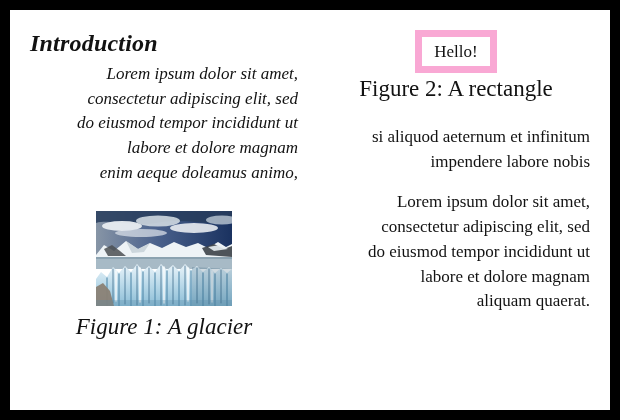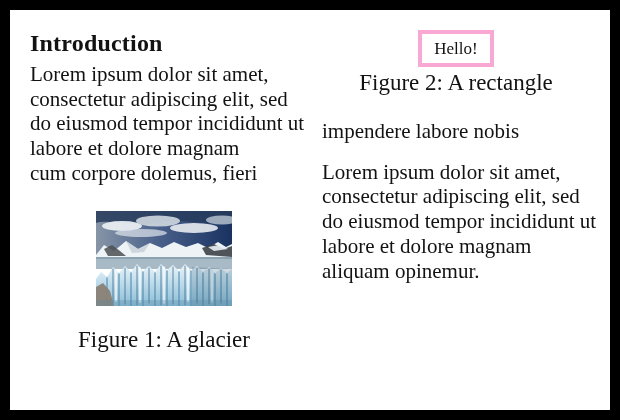--- a/index.html
+++ b/index.html
@@ -12,67 +12,67 @@
   }
   .frame {
     position: relative; width: 620px; height: 420px;
     background: #000;
   }
   .page {
     position: absolute; left: 10px; top: 10px;
     width: 600px; height: 400px; background: #ffffff;
   }
   .col { position: absolute; top: 0; height: 400px; }
-  .col-left  { left: 20px;  width: 268px; }
+  .col-left  { left: 20px;  width: 268px; font-style: italic; }
   .col-right { left: 312px; width: 268px; }
 
   .heading {
     margin: 18px 0 0 0;
     font-size: 24px; line-height: 31px; font-weight: bold;
     letter-spacing: 0.2px;
   }
   .para { margin: 0; }
   .para .tl {
-    font-size: 21px; line-height: 24.7px; white-space: nowrap;
+    font-size: 17px; line-height: 24.7px; white-space: nowrap; text-align: right;
   }
   .para-intro { margin-top: 3px; }
   .para-r1 { margin-top: 25px; }
   .para-r2 { margin-top: 16px; }
 
   figure { margin: 0; text-align: center; }
   .fig-glacier { margin-top: 25px; }
   .fig-glacier svg { display: block; margin: 0 auto; width: 136px; height: 95px; }
   figcaption { font-size: 23px; line-height: 22px; }
-  .fig-glacier figcaption { margin-top: 23px; }
+  .fig-glacier figcaption { margin-top: 10px; }
 
   .fig-rect { margin-top: 20px; }
   .hello-box {
     display: inline-block;
-    border: 4px solid #f9a8d4;
+    border: 7px solid #f9a8d4;
     padding: 3px 12px;
     font-size: 17px; line-height: 23px;
     background: #ffffff;
   }
   .fig-rect figcaption { margin-top: 5px; }
 </style>
 </head>
 <body>
 
 <div class="frame">
   <div class="page">
 
     <div class="col col-left">
       <h1 class="heading">Introduction</h1>
 
       <div class="para para-intro">
           <div class="tl">Lorem ipsum dolor sit amet,</div>
           <div class="tl">consectetur adipiscing elit, sed</div>
           <div class="tl">do eiusmod tempor incididunt ut</div>
           <div class="tl">labore et dolore magnam</div>
-          <div class="tl">cum corpore dolemus, fieri</div>
+          <div class="tl">enim aeque doleamus animo,</div>
         </div>
 
       <figure class="fig-glacier">
         <svg viewBox="0 0 136 95" aria-hidden="true">
           <defs>
             <linearGradient id="sky" x1="0" y1="0" x2="1" y2="0">
               <stop offset="0" stop-color="#8795a6"></stop>
               <stop offset="0.45" stop-color="#4a618c"></stop>
               <stop offset="1" stop-color="#1a3260"></stop>
             </linearGradient>
@@ -137,26 +137,27 @@
       </figure>
     </div>
 
     <div class="col col-right">
       <figure class="fig-rect">
         <div class="hello-box">Hello!</div>
         <figcaption>Figure 2: A rectangle</figcaption>
       </figure>
 
       <div class="para para-r1">
+          <div class="tl">si aliquod aeternum et infinitum</div>
           <div class="tl">impendere labore nobis</div>
         </div>
 
       <div class="para para-r2">
           <div class="tl">Lorem ipsum dolor sit amet,</div>
           <div class="tl">consectetur adipiscing elit, sed</div>
           <div class="tl">do eiusmod tempor incididunt ut</div>
           <div class="tl">labore et dolore magnam</div>
-          <div class="tl">aliquam opinemur.</div>
+          <div class="tl">aliquam quaerat.</div>
         </div>
     </div>
 
   </div>
 </div>
 
 </body></html>

